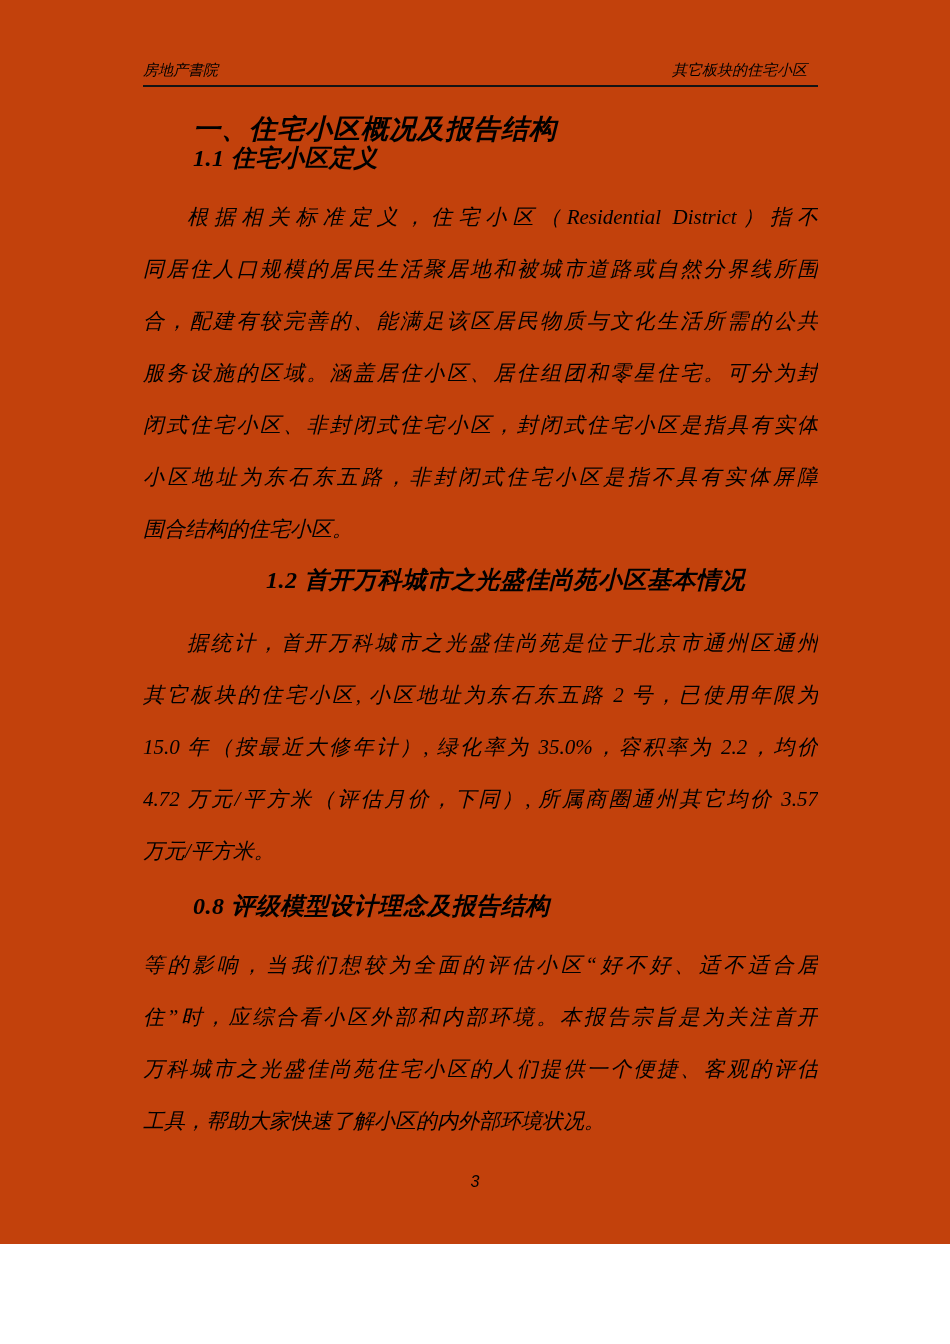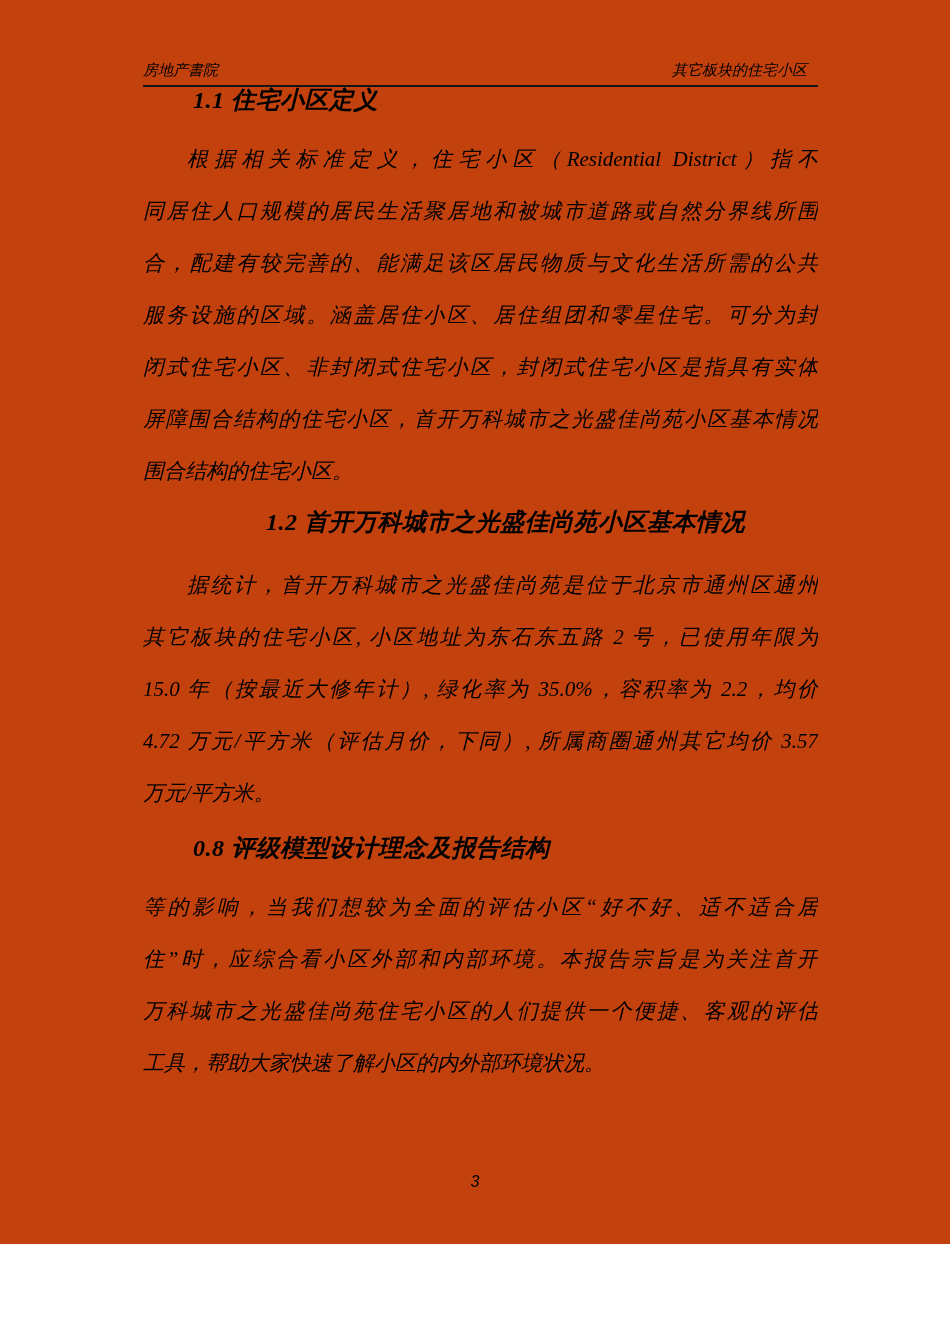--- a/index.html
+++ b/index.html
@@ -53,29 +53,30 @@
 <body>
 
 <div class="page">
   <div class="content">
 
     <div class="header">
       <span class="hdr-left">房地产書院</span>
       <span class="hdr-right">其它板块的住宅小区</span>
     </div>
 
+    <div class="doc-title">一、住宅小区概况及报告结构</div>
 
     <div class="sec-heading s1">1.1 住宅小区定义</div>
     <div class="para p1">
       <div class="line indent">根据相关标准定义，住宅小区（Residential District）指不</div>
       <div class="line">同居住人口规模的居民生活聚居地和被城市道路或自然分界线所围</div>
       <div class="line">合，配建有较完善的、能满足该区居民物质与文化生活所需的公共</div>
       <div class="line">服务设施的区域。涵盖居住小区、居住组团和零星住宅。可分为封</div>
       <div class="line">闭式住宅小区、非封闭式住宅小区，封闭式住宅小区是指具有实体</div>
-      <div class="line">屏障围合结构的住宅小区，首开万科城市之光盛佳尚苑小区基本情况</div>
+      <div class="line">小区地址为东石东五路，非封闭式住宅小区是指不具有实体屏障</div>
       <div class="line last">围合结构的住宅小区。</div>
     </div>
 
     <div class="sec-heading s2">1.2 首开万科城市之光盛佳尚苑小区基本情况</div>
     <div class="para p2">
       <div class="line indent">据统计，首开万科城市之光盛佳尚苑是位于北京市通州区通州</div>
       <div class="line">其它板块的住宅小区, 小区地址为东石东五路 2 号，已使用年限为</div>
       <div class="line">15.0 年（按最近大修年计）, 绿化率为 35.0%，容积率为 2.2，均价</div>
       <div class="line">4.72 万元/平方米（评估月价，下同）, 所属商圈通州其它均价 3.57</div>
       <div class="line last">万元/平方米。</div>

